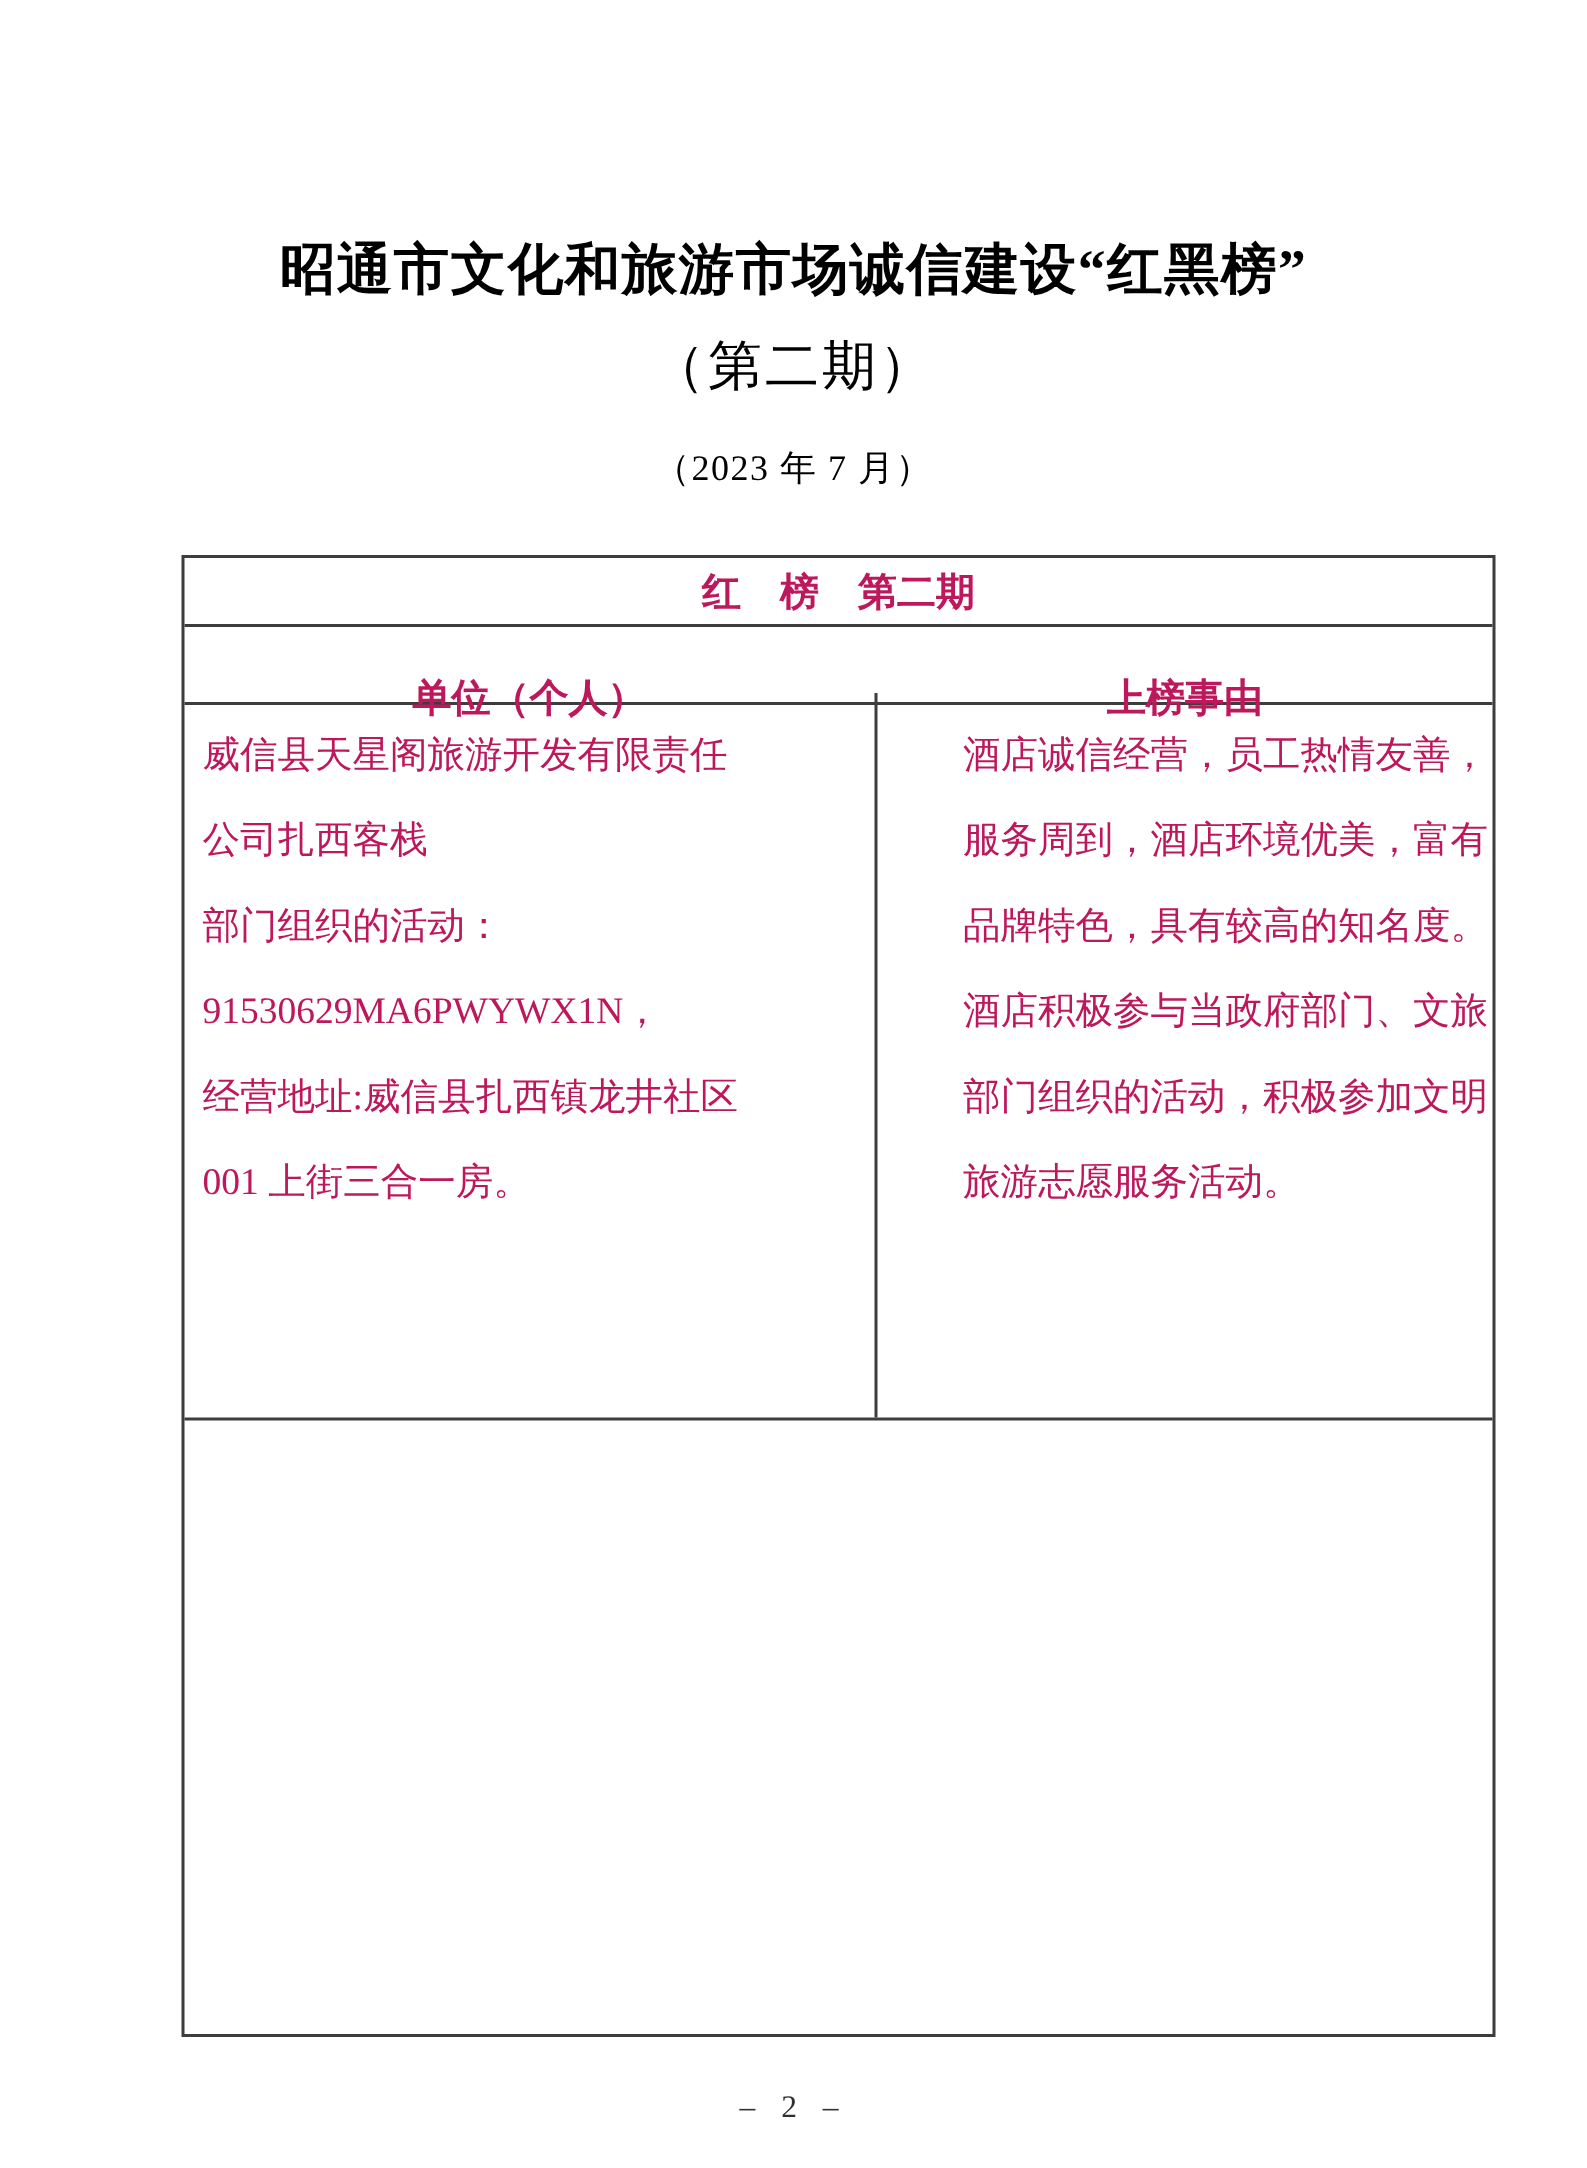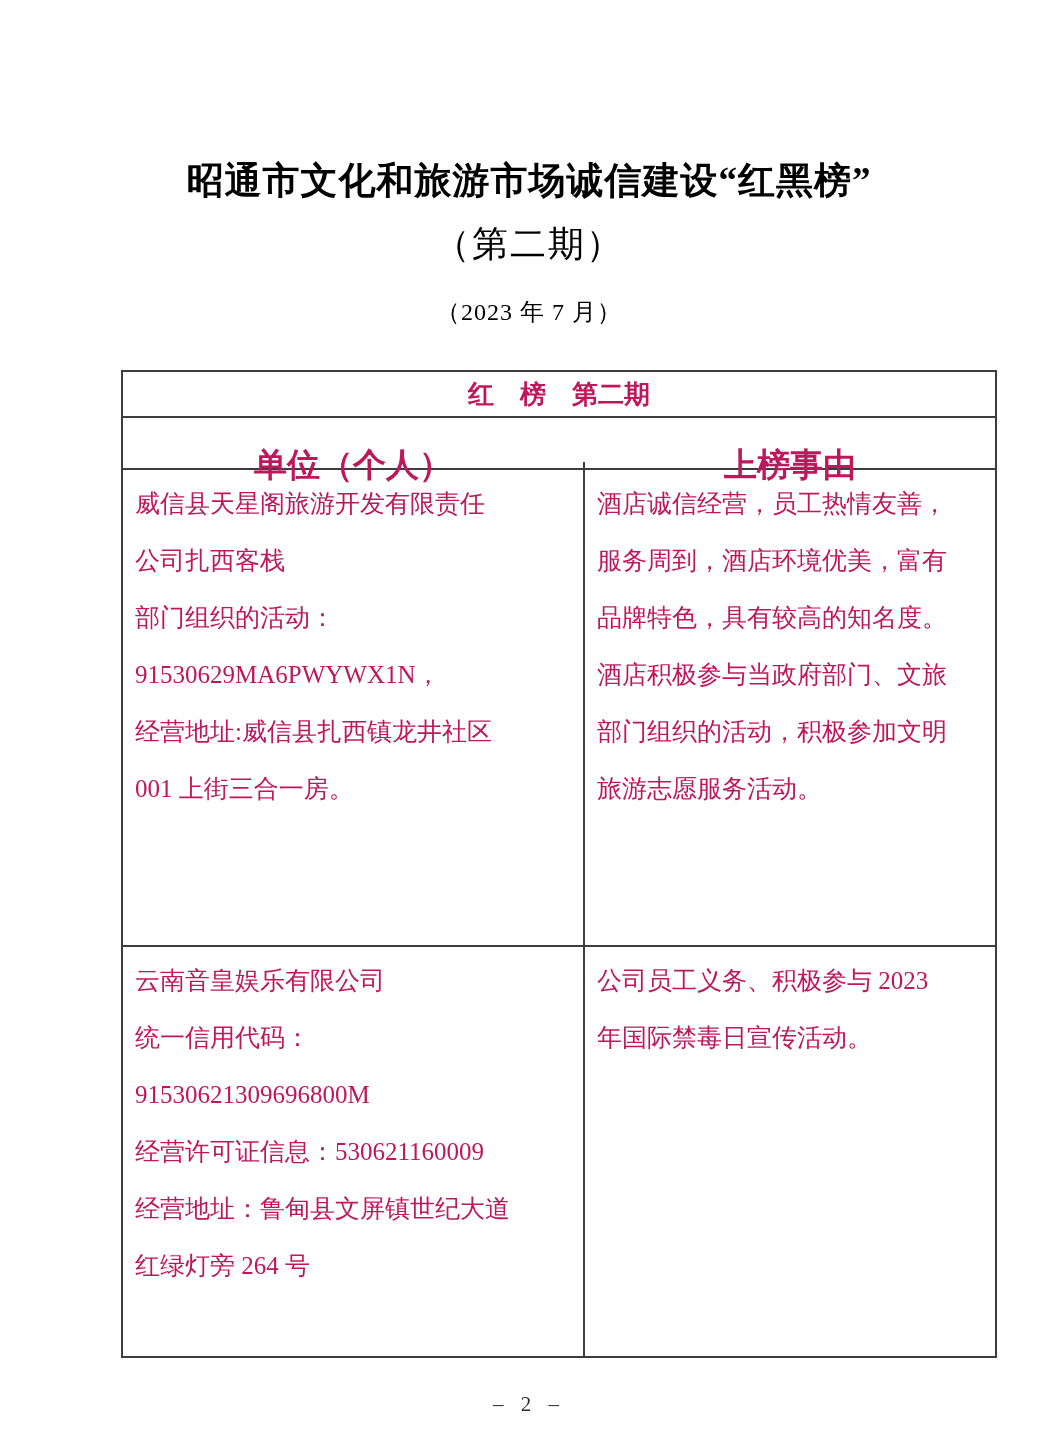--- a/index.html
+++ b/index.html
@@ -62,20 +62,21 @@
   }
   .header-row {
     height: 52px;
     box-sizing: border-box;
     border-bottom: 2px solid #3d3d3d;
     display: flex;
   }
   .data-row {
     display: flex;
     box-sizing: border-box;
+    gap: 45px;
   }
   .data-row.row1 {
     height: 477px;
     border-bottom: 2px solid #3d3d3d;
   }
   .data-row.row2 {
     height: 409px;
   }
   .col-left {
     width: 462px;
@@ -84,21 +85,21 @@
   }
   .col-right {
     flex: 1;
     box-sizing: border-box;
     font-family: Liberation Serif, serif;
   }
   .header-cell {
     display: flex;
     align-items: center;
     justify-content: center;
-    font-size: 33px;
+    font-size: 26px;
     font-weight: bold;
     margin-top: 44px;
   }
   .cell {
     padding: 5px 8px 0 12px;
     font-size: 25px;
     line-height: 57px;
     overflow: hidden;
   }
   .cell .line { white-space: nowrap; }
@@ -147,32 +148,18 @@
       <div class="col-right cell">
           <div class="line">酒店诚信经营，员工热情友善，</div>
           <div class="line">服务周到，酒店环境优美，富有</div>
           <div class="line">品牌特色，具有较高的知名度。</div>
           <div class="line">酒店积极参与当政府部门、文旅</div>
           <div class="line">部门组织的活动，积极参加文明</div>
           <div class="line">旅游志愿服务活动。</div>
         </div>
     </div>
 
-    <div class="data-row row2">
-      <div class="col-left cell">
-          <div class="line">云南音皇娱乐有限公司</div>
-          <div class="line">统一信用代码：</div>
-          <div class="line">91530621309696800M</div>
-          <div class="line">经营许可证信息：530621160009</div>
-          <div class="line">经营地址：鲁甸县文屏镇世纪大道</div>
-          <div class="line">红绿灯旁 264 号</div>
-        </div>
-      <div class="col-right cell">
-          <div class="line">公司员工义务、积极参与 2023</div>
-          <div class="line">年国际禁毒日宣传活动。</div>
-        </div>
-    </div>
 
   </div>
 
   <div class="page-footer">–  2  –</div>
 
 </div>
 
 </body></html>

